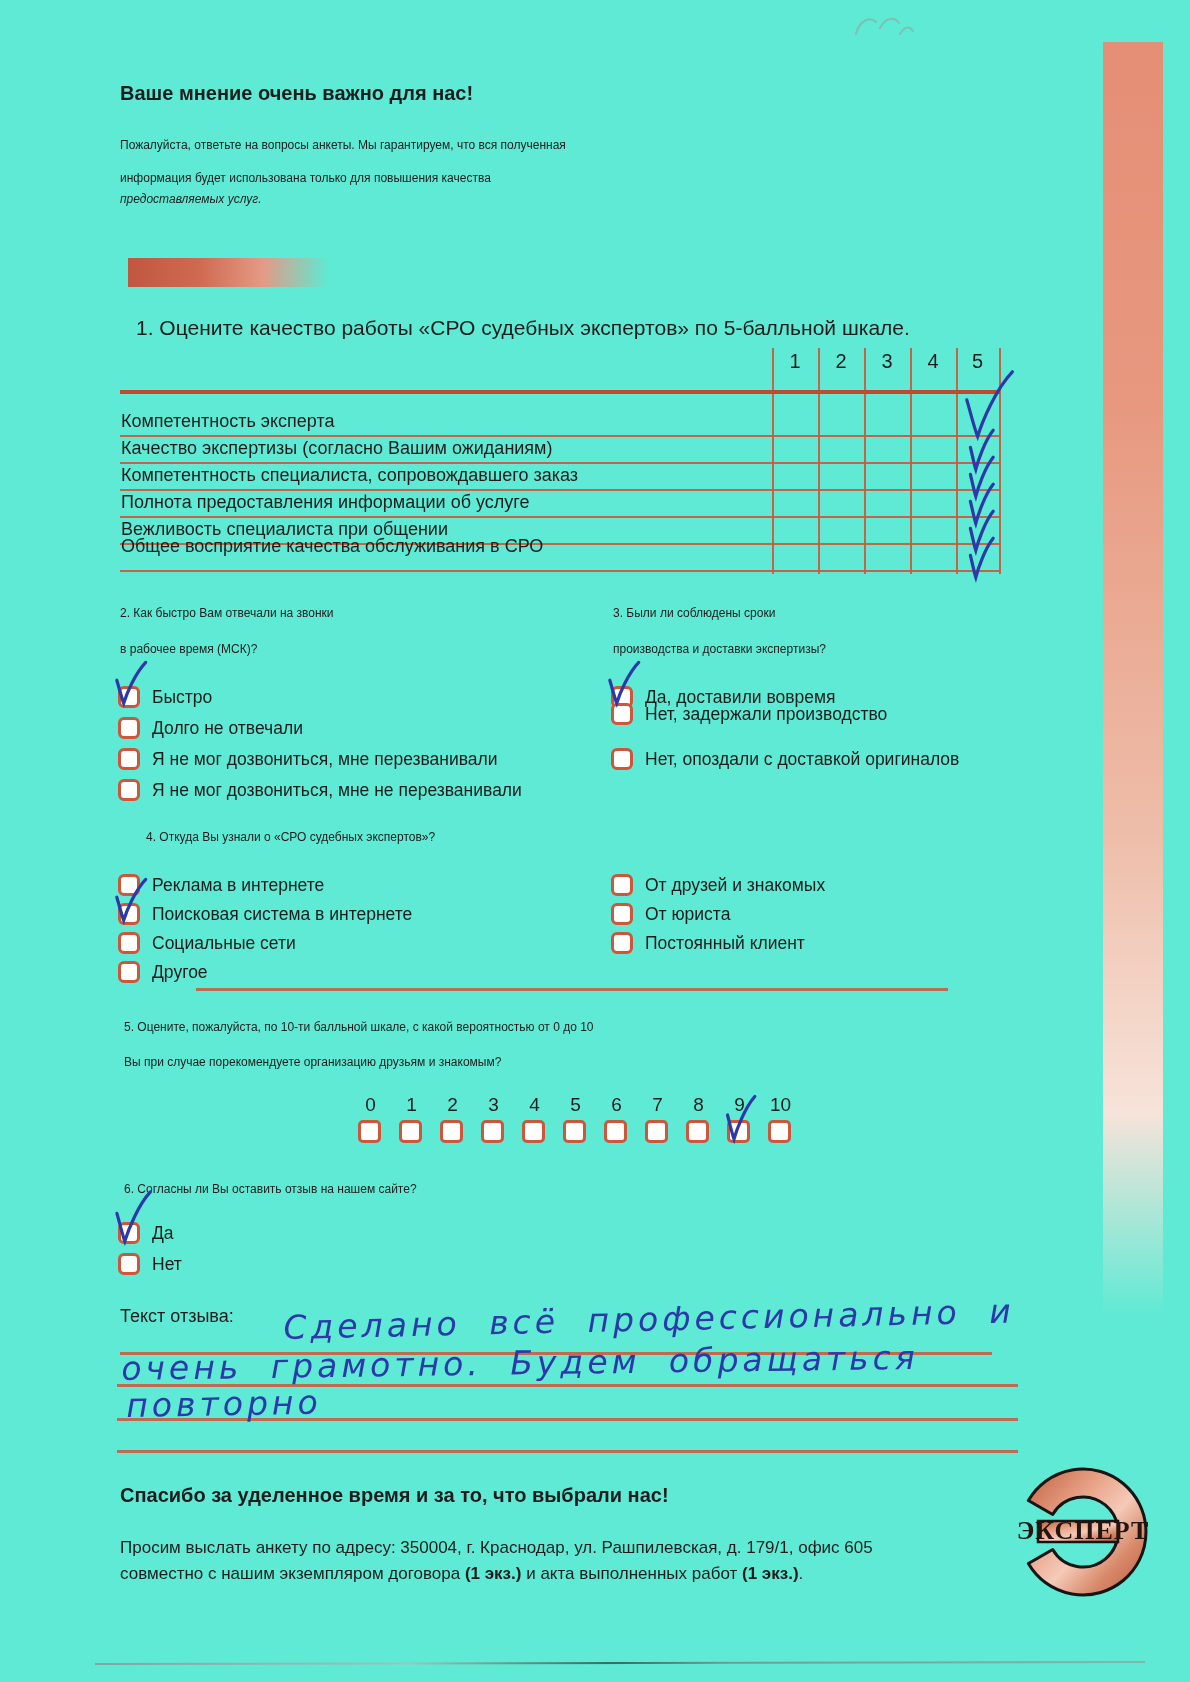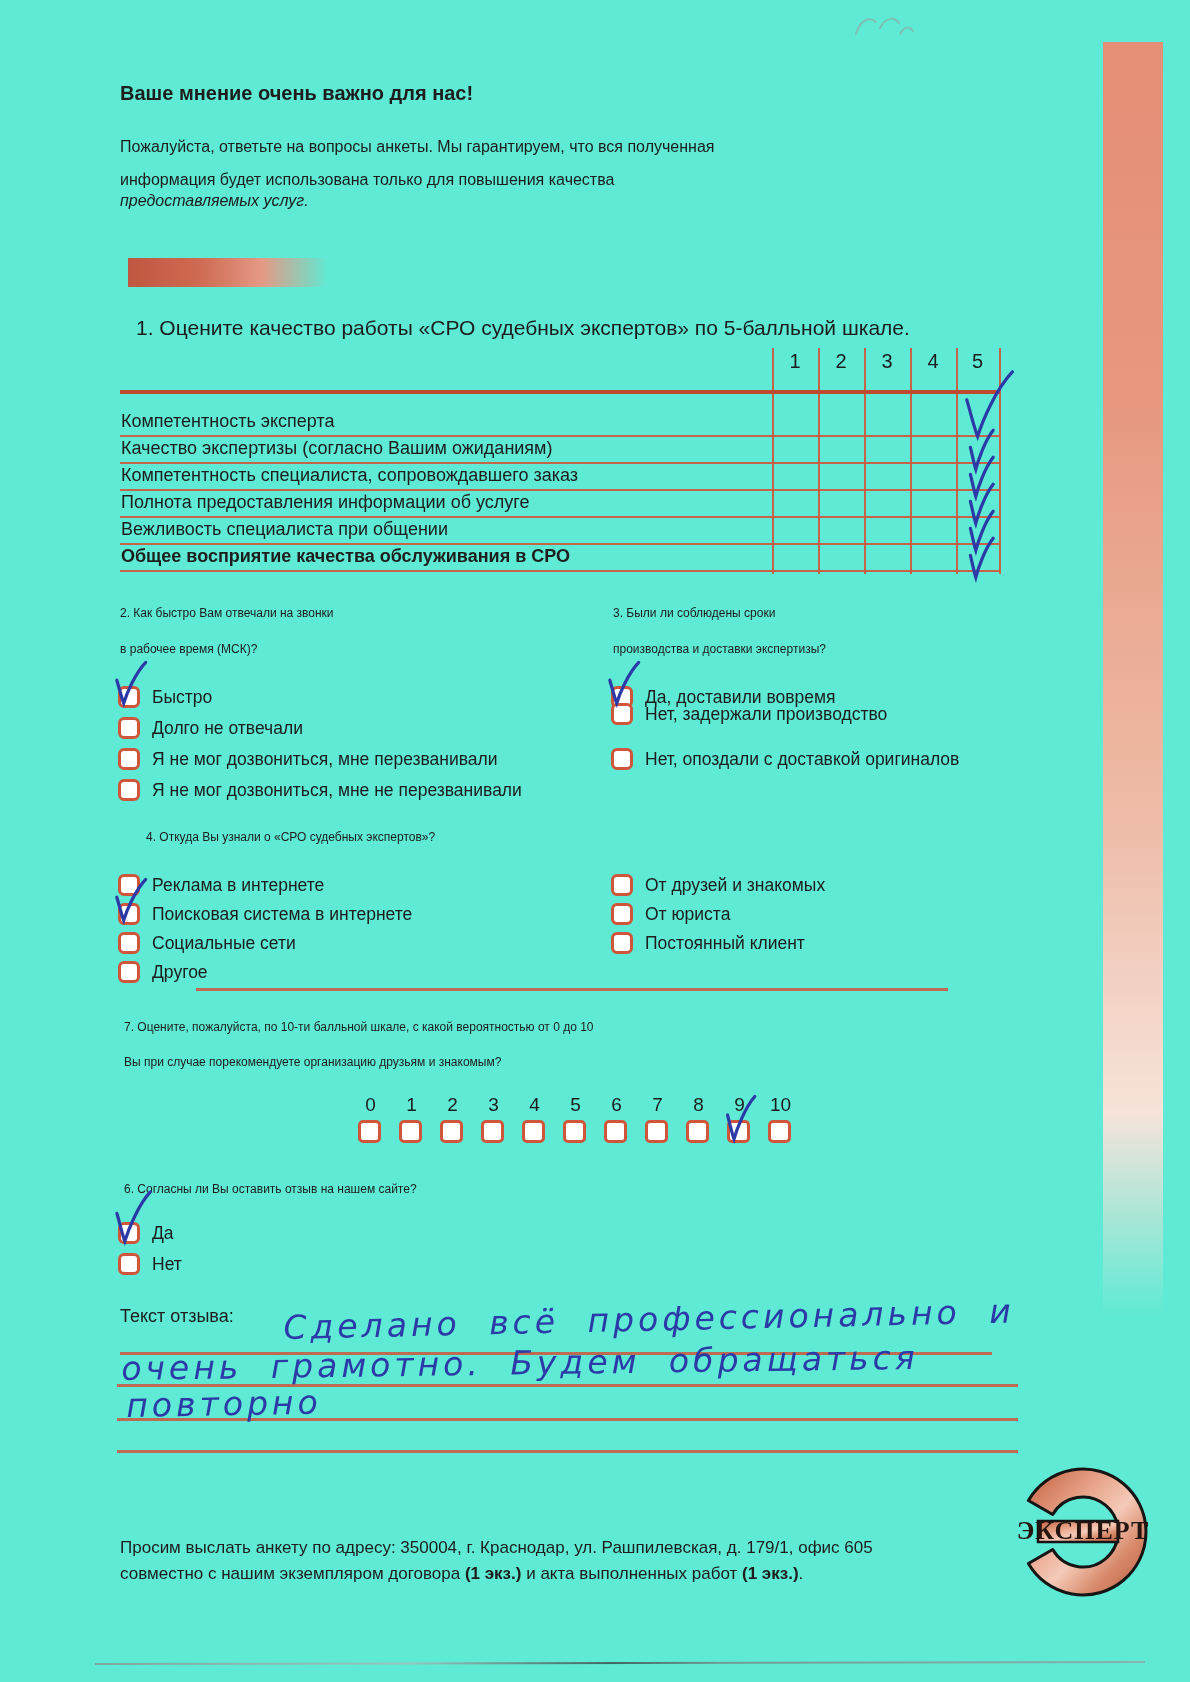--- a/index.html
+++ b/index.html
@@ -7,21 +7,21 @@
   }
   html,body{margin:0;padding:0;background:#ffffff;}
   .page{position:relative;width:1190px;height:1682px;background:#5eead4;overflow:hidden;
         font-family:"Liberation Sans",sans-serif;color:var(--text);}
   .abs{position:absolute;white-space:nowrap;}
   .right-bar{position:absolute;left:1103px;top:42px;width:60px;height:1275px;
     background:linear-gradient(180deg,#e58e76 0%,#e7987f 28%,#eebda9 62%,#f7e3da 84%,rgba(255,255,255,0) 100%);}
   .h-bar{position:absolute;left:128px;top:258px;width:207px;height:29px;
     background:linear-gradient(90deg,#c05740 0%,#cf6b52 35%,#e49a85 65%,rgba(255,255,255,0) 97%);}
   .header-title{left:120px;top:82px;font-size:20px;font-weight:bold;}
-  .intro-line{left:120px;font-size:16px;}
+  .intro-line{left:120px;font-size:12px;}
   .qtitle{position:absolute;font-size:12px;white-space:nowrap;}
   .q1-title{left:136px;top:316px;font-size:21px;}
   
   .rating-table{position:absolute;left:120px;top:348px;width:880px;height:226px;overflow:visible;}
   .vline{position:absolute;top:0;width:2px;height:226px;background:var(--accent);opacity:.9;}
   .hline{position:absolute;left:0;width:880px;height:2px;background:var(--accent);opacity:.9;}
   .hline-thick{position:absolute;left:0;width:880px;height:4px;background:var(--accent-dark);}
   .col-head{position:absolute;top:2px;text-align:center;font-size:20px;}
   .row-label{position:absolute;left:1px;font-size:18px;white-space:nowrap;}
   
@@ -98,21 +98,21 @@
       <div class="row-label" style="top: 144px;">Полнота предоставления информации об услуге</div>
       <div class="hline" style="top: 168px;"></div>
       <svg width="30" height="46" viewBox="0 0 30 46" class="vcheck" style="left: 844.5px; top: 134px;">
         <path d="M5.4 19.3 C7.2 26.7 9.0 35.9 10.8 41.4 C13.2 32.2 19.8 12.9 28.2 2.3" fill="none" stroke="var(--ink)" stroke-width="3.2" stroke-linecap="round"></path>
       </svg>
       <div class="row-label" style="top: 171px;">Вежливость специалиста при общении</div>
       <div class="hline" style="top: 195px;"></div>
       <svg width="30" height="46" viewBox="0 0 30 46" class="vcheck" style="left: 844.5px; top: 161px;">
         <path d="M5.4 19.3 C7.2 26.7 9.0 35.9 10.8 41.4 C13.2 32.2 19.8 12.9 28.2 2.3" fill="none" stroke="var(--ink)" stroke-width="3.2" stroke-linecap="round"></path>
       </svg>
-      <div class="row-label" style="top: 198px; font-weight: bold;">Общее восприятие качества обслуживания в СРО</div>
+      <div class="row-label" style="top: 188px;">Общее восприятие качества обслуживания в СРО</div>
       <div class="hline" style="top: 222px;"></div>
       <svg width="30" height="46" viewBox="0 0 30 46" class="vcheck" style="left: 844.5px; top: 188px;">
         <path d="M5.4 19.3 C7.2 26.7 9.0 35.9 10.8 41.4 C13.2 32.2 19.8 12.9 28.2 2.3" fill="none" stroke="var(--ink)" stroke-width="3.2" stroke-linecap="round"></path>
       </svg>
     </div>
 
   <div class="qtitle" style="left:120px;top:606px;">2. Как быстро Вам отвечали на звонки</div>
   <div class="qtitle" style="left:120px;top:642px;">в рабочее время (МСК)?</div>
   <div class="optgroup" id="q2opts" style="left:118px;top:686px;">
       <div class="optrow" style="top: 0px;">
@@ -187,21 +187,21 @@
         <div class="cb"></div>
         <span class="opt-label">От юриста</span>
       </div>
       <div class="optrow" style="top: 58px;">
         <div class="cb"></div>
         <span class="opt-label">Постоянный клиент</span>
       </div>
     </div>
   <div class="rule" style="left:196px;top:988px;width:752px;"></div>
 
-  <div class="qtitle" style="left:124px;top:1020px;">7. Оцените, пожалуйста, по 10-ти балльной шкале, с какой вероятностью от 0 до 10</div>
+  <div class="qtitle" style="left:124px;top:1020px;">5. Оцените, пожалуйста, по 10-ти балльной шкале, с какой вероятностью от 0 до 10</div>
   <div class="qtitle" style="left:124px;top:1055px;">Вы при случае порекомендуете организацию друзьям и знакомым?</div>
   <div class="scale" id="npsScale">
       <div class="scale-cell" style="left: 0px;">
         <div class="scale-num">0</div>
         <div class="cb cb-scale" style="left: 8px; top: 26px;"></div>
       </div>
       <div class="scale-cell" style="left: 41px;">
         <div class="scale-num">1</div>
         <div class="cb cb-scale" style="left: 8px; top: 26px;"></div>
       </div>
@@ -265,20 +265,21 @@
 
   <div class="rule" style="left:120px;top:1352px;width:872px;"></div>
   <div class="rule" style="left:117px;top:1384px;width:901px;"></div>
   <div class="rule" style="left:117px;top:1418px;width:901px;"></div>
   <div class="rule" style="left:117px;top:1450px;width:901px;"></div>
 
   <div class="hand" style="left:283px;top:1308px;transform:rotate(-1.3deg);">Сделано всё профессионально и</div>
   <div class="hand" style="left:121px;top:1349px;transform:rotate(-0.8deg);">очень грамотно. Будем обращаться</div>
   <div class="hand" style="left:126px;top:1386px;transform:rotate(-1deg);">повторно</div>
 
+  <div class="abs thanks">Спасибо за уделенное время и за то, что выбрали нас!</div>
   <div class="abs footer-line" style="top:1538px;">Просим выслать анкету по адресу: 350004, г. Краснодар, ул. Рашпилевская, д. 179/1, офис 605</div>
   <div class="abs footer-line" style="top:1564px;" id="footerLine2"><span>совместно с нашим экземпляром договора </span><b>(1 экз.)</b><span> и акта выполненных работ </span><b>(1 экз.)</b><span>.</span></div>
 
   <svg class="logo" viewBox="0 0 155 152">
     <defs>
       <linearGradient id="copper" x1="0" y1="0" x2="1" y2="1">
         <stop offset="0" stop-color="#c4603f"></stop>
         <stop offset="0.35" stop-color="#e9a68c"></stop>
         <stop offset="0.55" stop-color="#f5cab8"></stop>
         <stop offset="0.75" stop-color="#d88a6b"></stop>

